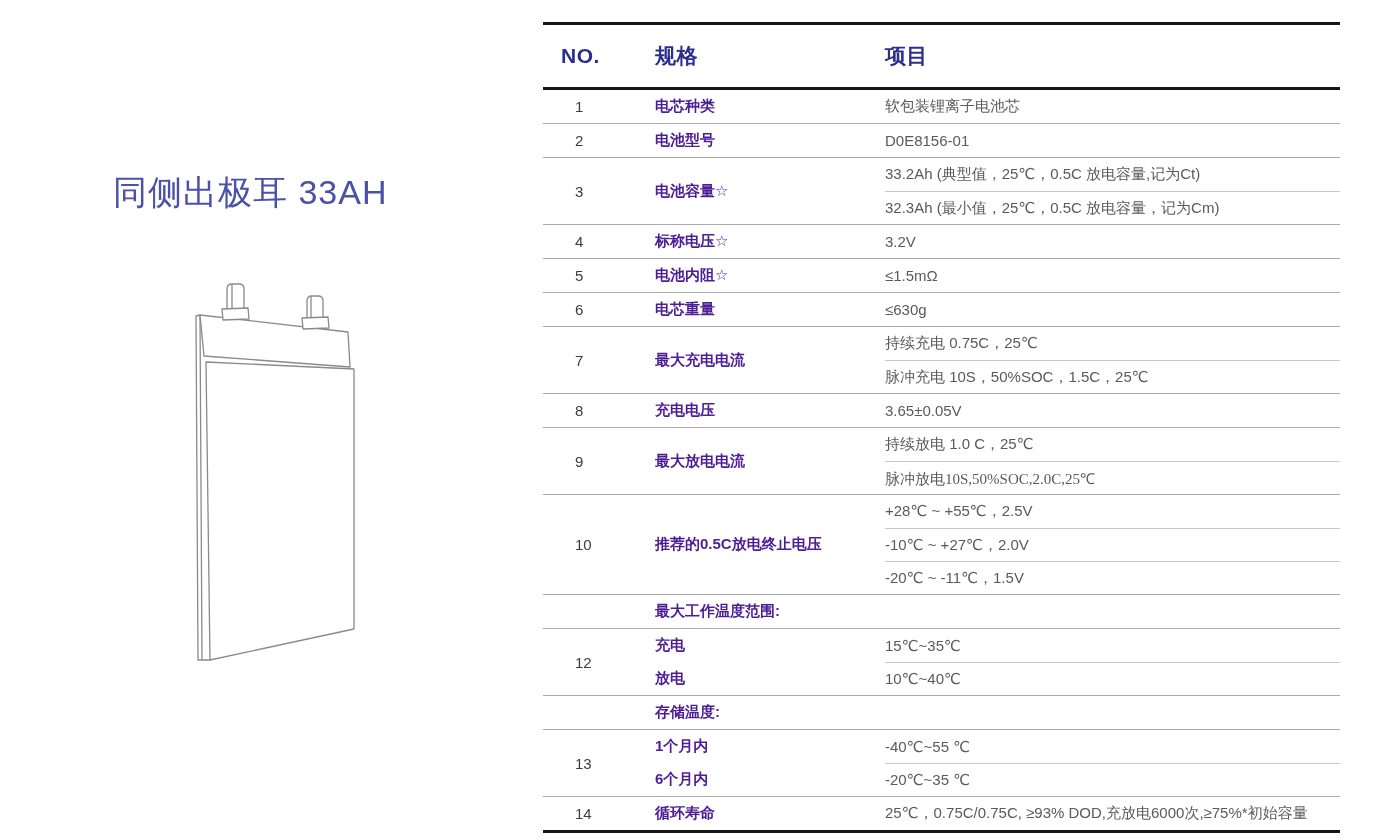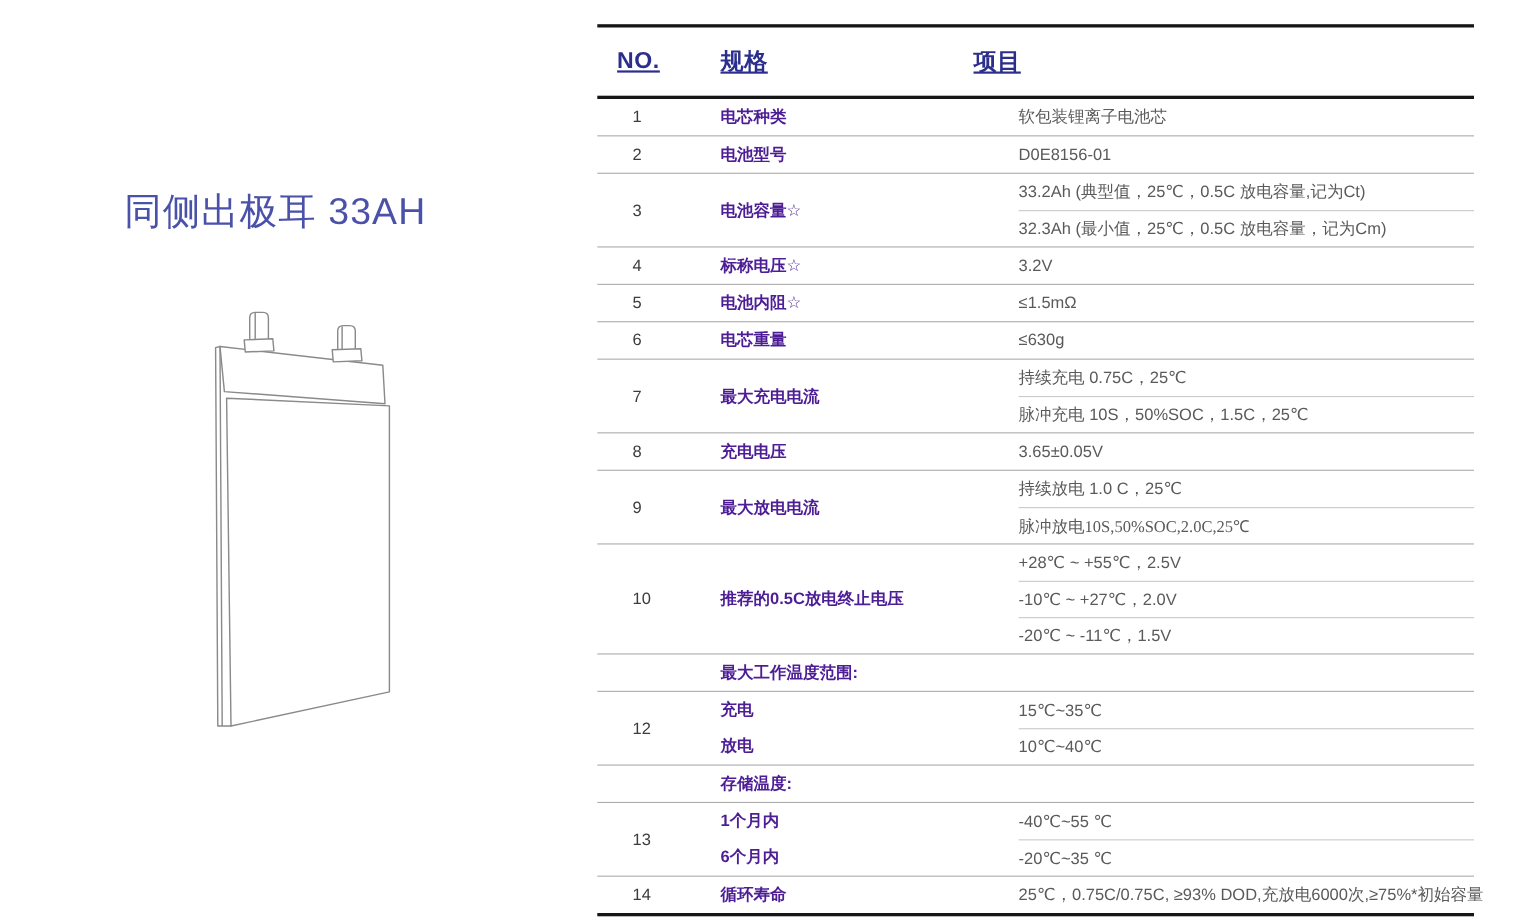--- a/index.html
+++ b/index.html
@@ -25,21 +25,21 @@
     position:absolute; left:543px; top:22px; width:797px;
     border-top:3px solid #161616;
     border-bottom:3px solid #161616;
   }
   .thead {
     display:grid; grid-template-columns:112px 230px 1fr;
     height:62px; align-items:center;
     border-bottom:3px solid #161616;
   }
   .thead .h {
-    color:#2B2E8C; font-size:21px; font-weight:700; letter-spacing:0.5px;text-decoration:underline;
+    color:#2B2E8C; font-size:21px; font-weight:700; letter-spacing:0.5px;
   }
   .thead .h-no { padding-left:18px; }
   .group {
     display:grid; grid-template-columns:112px 230px 1fr;
   }
   .group + .group { border-top:1px solid #ABABAB; }
   .c-no {
     grid-column:1;
     display:flex; align-items:center;
     padding-left:32px;
@@ -49,21 +49,20 @@
     grid-column:2;
     display:flex; align-items:center;
     color:#4c1d95; font-size:15px; font-weight:700;
     white-space:nowrap;
   }
   .c-spec {
     grid-column:3;
     display:flex; align-items:center;
     color:#5A5A5A; font-size:15px; font-weight:400;
     white-space:nowrap;
-    margin-left:41px;
   }
   .c-spec.divided { border-top:1px solid #C9C9C9; }
 </style>
 </head>
 <body>
 
 <div class="sheet">
 
   <h1 class="page-title">同侧出极耳 33AH</h1>
 

